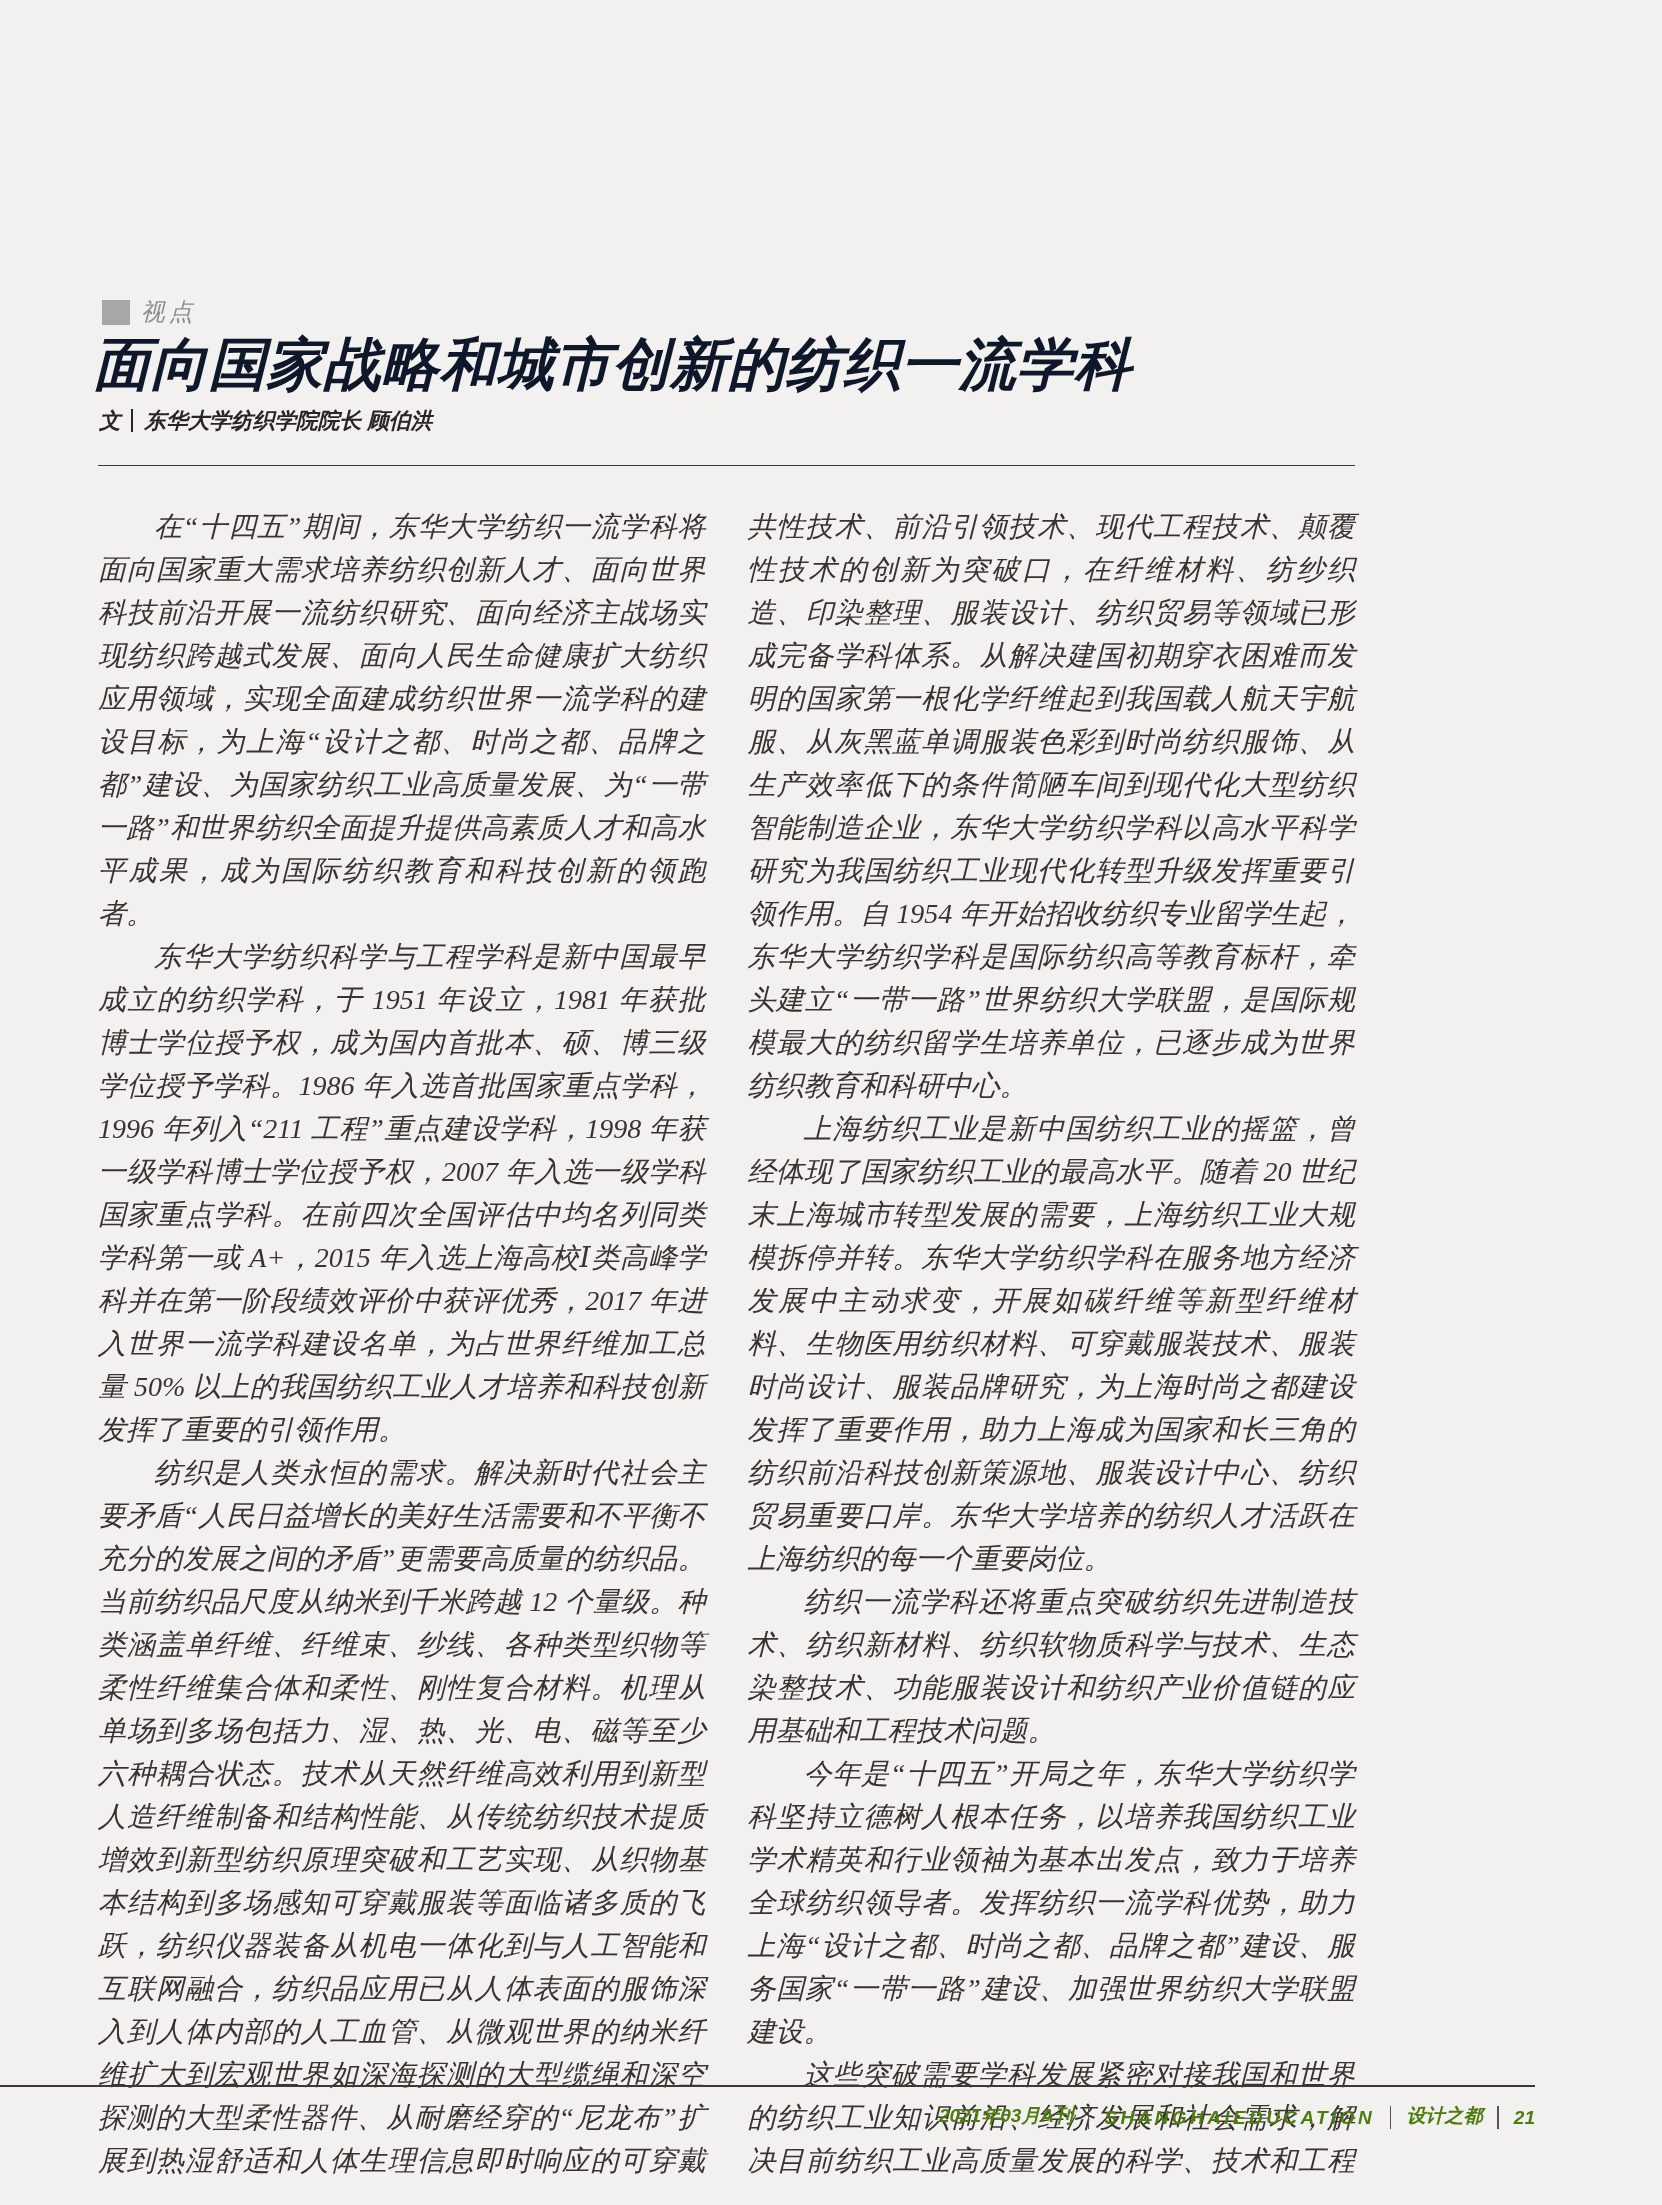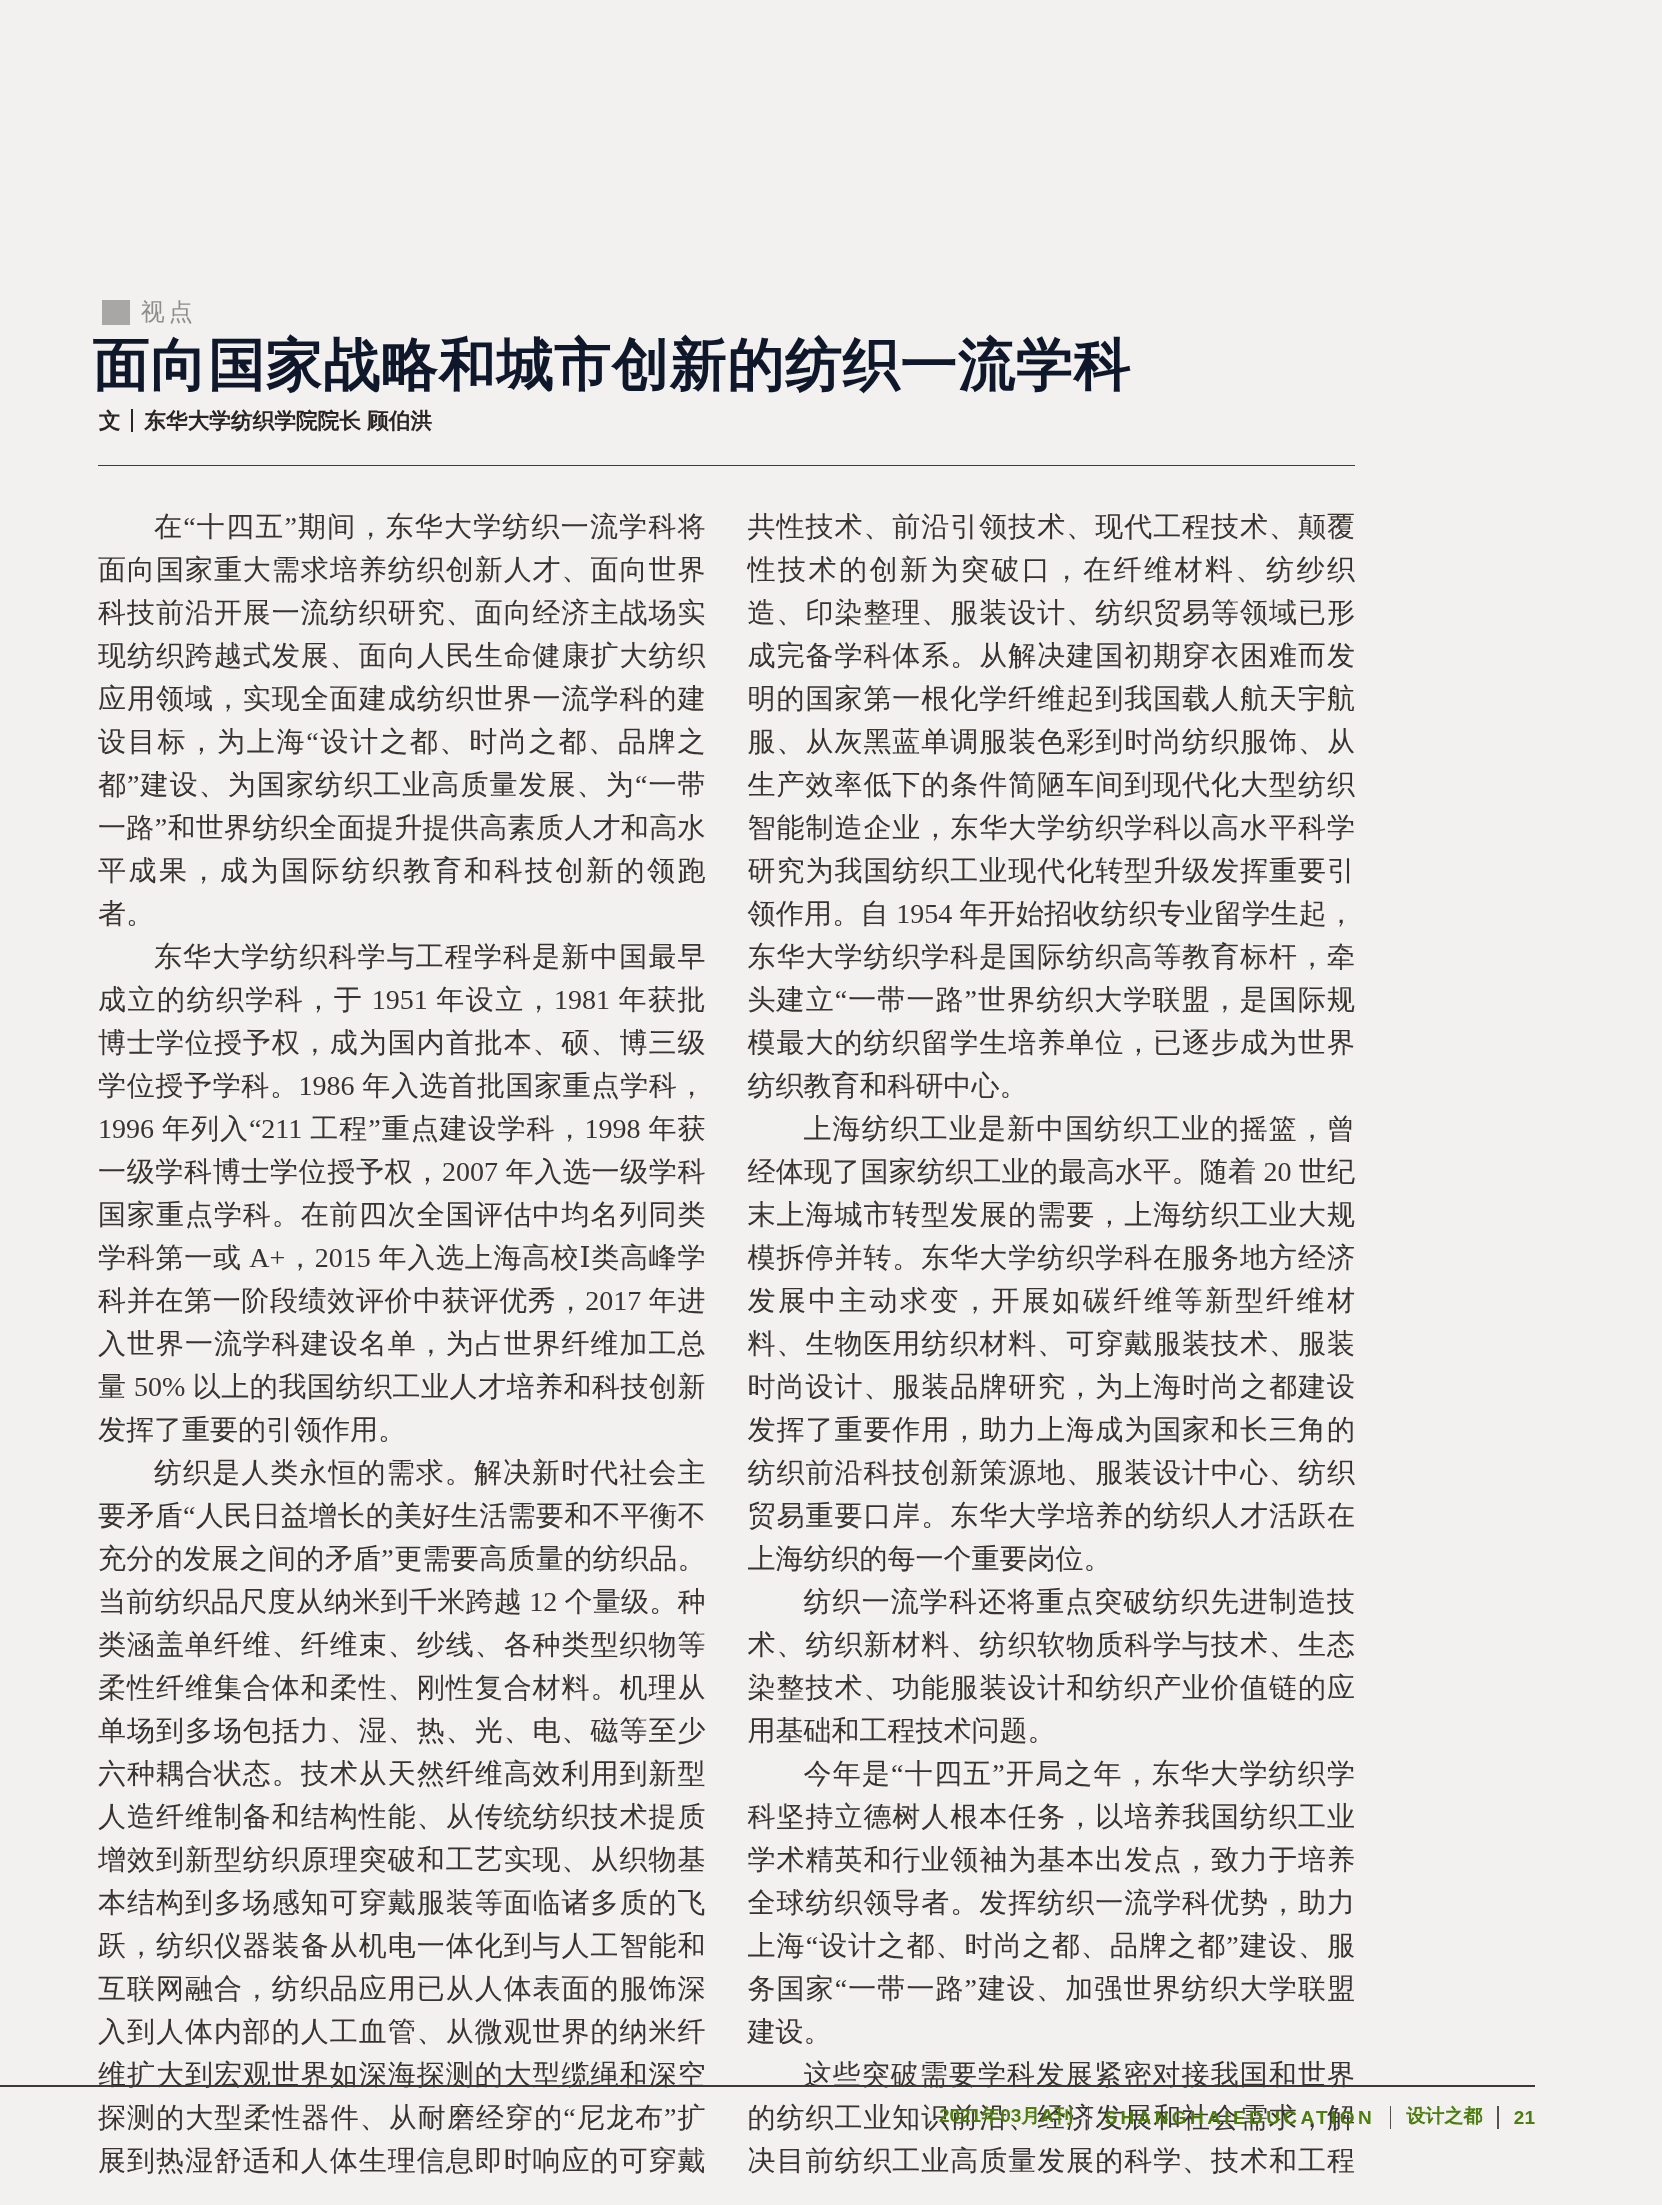--- a/index.html
+++ b/index.html
@@ -8,20 +8,21 @@
     background: #f2f1ef;
   }
   .page {
     position: relative;
     width: 1663px;
     height: 2176px;
     background: #f2f1ef;
     font-family: "Liberation Serif", "DejaVu Serif", serif;
     color: #39332f;
     overflow: hidden;
+    font-style: italic;
   }
   
   .kicker {
     position: absolute;
     left: 102px;
     top: 296px;
     display: flex;
     align-items: center;
     gap: 10.8px;
     font-family: "Liberation Sans", sans-serif;

